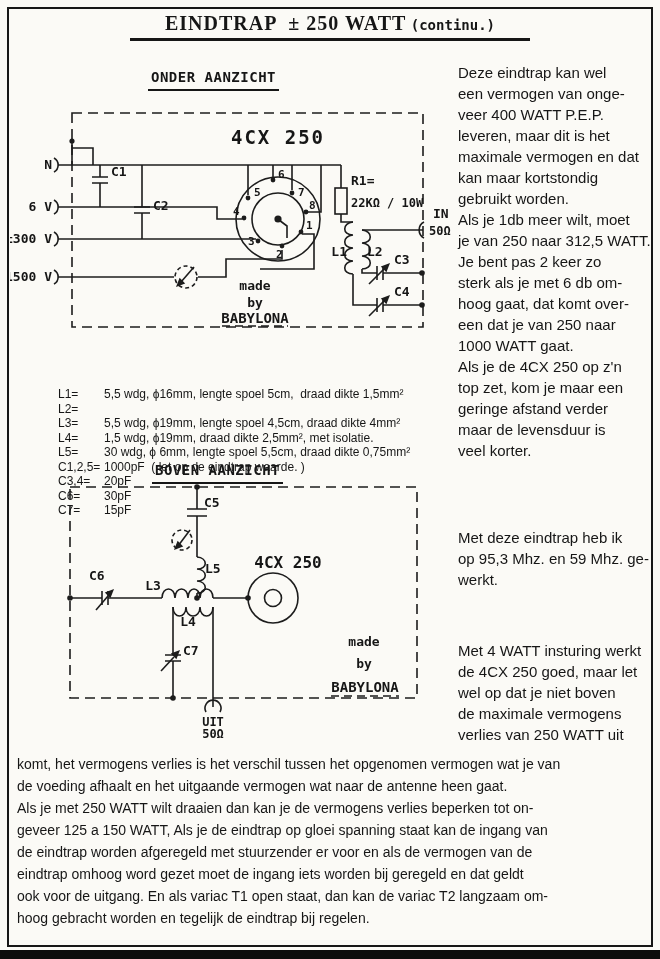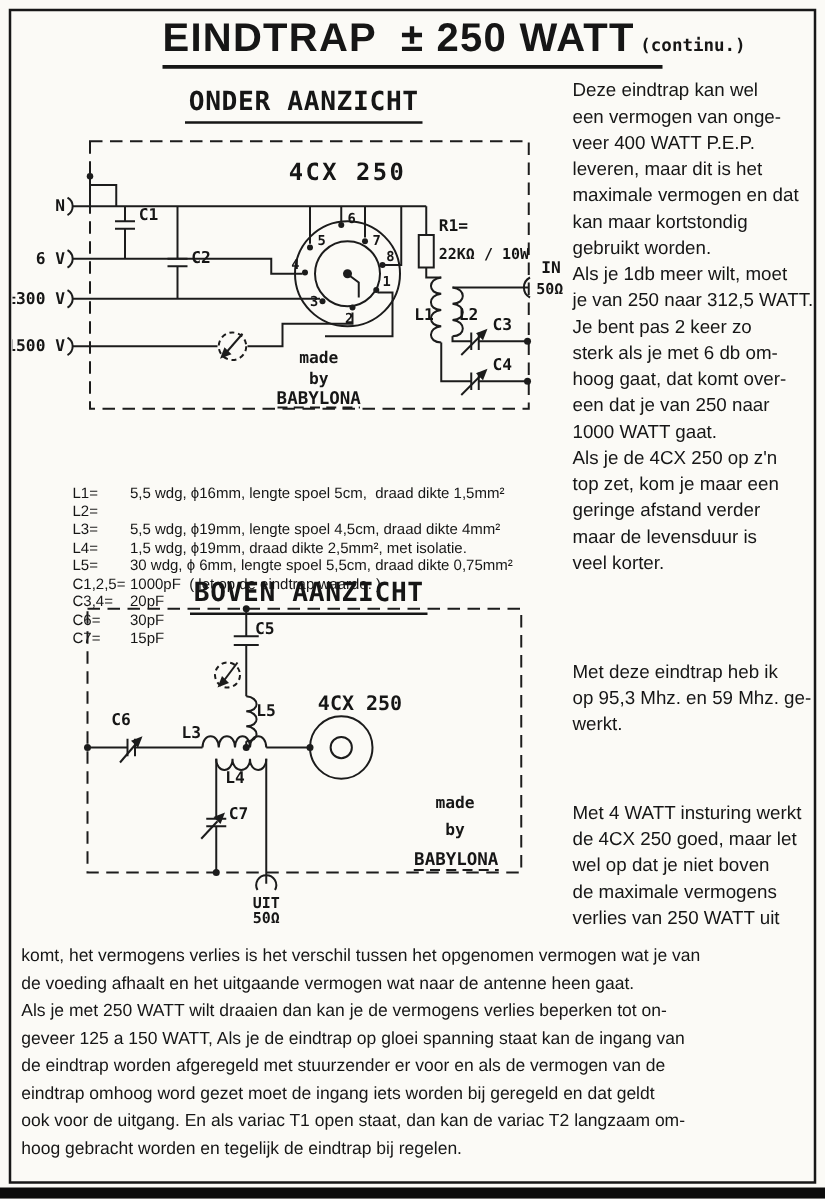--- a/index.html
+++ b/index.html
@@ -2,23 +2,23 @@
 <html><head>
 <meta charset="utf-8">
 <style>
   html,body{margin:0;padding:0;background:#777;}
   .page{position:relative;width:660px;height:959px;background:#fbfaf6;overflow:hidden;
         font-family:"Liberation Sans",sans-serif;color:#161616;}
   .frame{position:absolute;left:7px;top:7px;right:7px;bottom:12px;border:2.5px solid #171717;}
   .bottom-bar{position:absolute;left:0;right:0;bottom:0;height:9px;background:#0c0c0c;}
   .title{position:absolute;left:130px;top:12px;width:400px;text-align:center;
          border-bottom:3px solid #161616;padding-bottom:3px;white-space:pre;}
-  .title-main{font-family:Liberation Sans, sans-serif;font-weight:bold;font-size:32px;letter-spacing:1px;}
+  .title-main{font-family:Liberation Serif, serif;font-weight:bold;font-size:20px;letter-spacing:1px;}
   .title-suffix{font-family:"DejaVu Sans Mono",monospace;font-weight:bold;font-size:14px;}
-  .heading{position:absolute;font-family:"DejaVu Sans Mono",monospace;font-weight:bold;font-size:21px;
+  .heading{position:absolute;font-family:"DejaVu Sans Mono",monospace;font-weight:bold;font-size:14px;
            letter-spacing:.5px;border-bottom:2.5px solid #161616;padding:0 3px 4px 3px;white-space:pre;}
   .onder-heading{left:148px;top:69px;}
   .boven-heading{left:152px;top:423px;margin-top:39px;}
   svg.circ{position:absolute;}
   svg .w{fill:none;stroke:#1c1c1c;stroke-width:1.6;}
   svg .dash{stroke-dasharray:10 6;}
   svg .mdash{stroke-dasharray:4 3;}
   svg .udash{stroke-dasharray:8 5;}
   svg .dot{fill:#1c1c1c;stroke:none;}
   svg text{fill:#161616;font-family:"DejaVu Sans Mono",monospace;font-weight:bold;}

